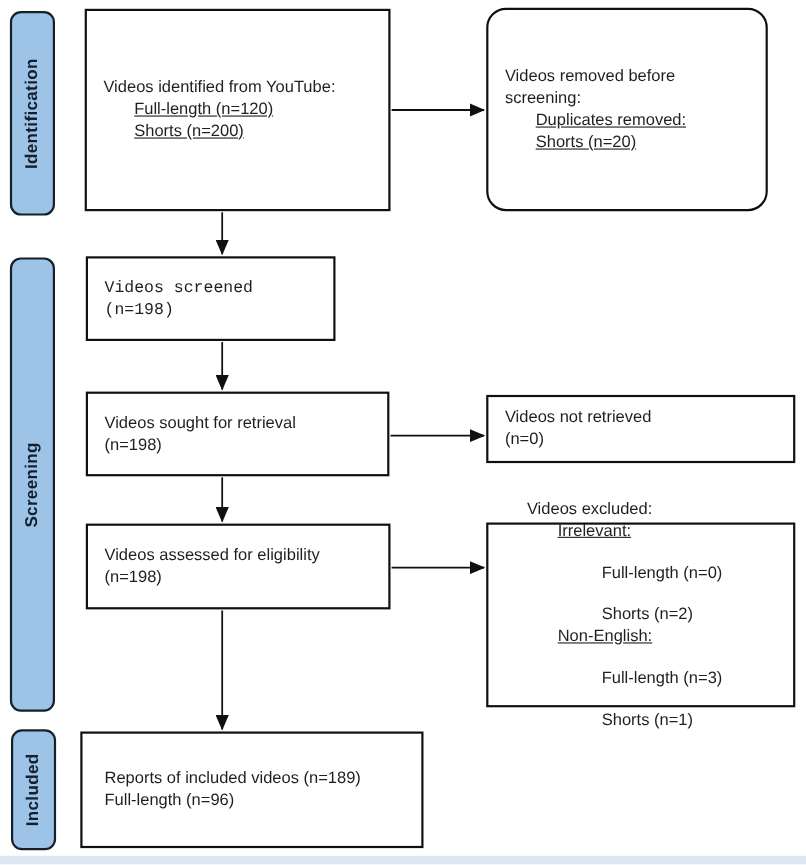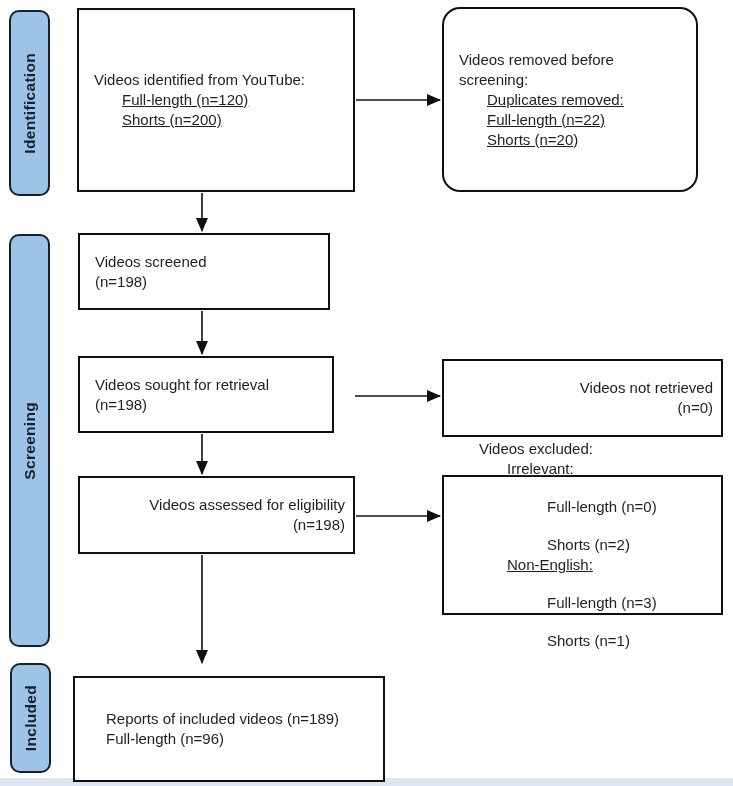--- a/index.html
+++ b/index.html
@@ -77,53 +77,52 @@
   <div class="box" style="left:77px;top:8px;width:278px;height:184px;">
     <div class="line">Videos identified from YouTube:</div>
     <div class="line i1">Full-length (n=120)</div>
     <div class="line i1">Shorts (n=200)</div>
   </div>
 
   <div class="box" style="left:442px;top:7px;width:256px;height:185px;border-radius:18px;">
     <div class="line">Videos removed before</div>
     <div class="line">screening:</div>
     <div class="line i1">Duplicates removed:</div>
-    <div class="line i1">Full-length (n=22)</div>
     <div class="line i1">Shorts (n=20)</div>
   </div>
 
-  <div class="box" style="left:78px;top:233px;width:252px;height:77px;">
+  <div class="box" style="left:78px;top:233px;width:227px;height:77px;font-family:Liberation Mono, monospace;">
     <div class="line">Videos screened</div>
     <div class="line">(n=198)</div>
   </div>
 
-  <div class="box" style="left:78px;top:356px;width:256px;height:77px;">
+  <div class="box" style="left:78px;top:356px;width:276px;height:77px;">
     <div class="line">Videos sought for retrieval</div>
     <div class="line">(n=198)</div>
   </div>
 
-  <div class="box" style="left:442px;top:359px;width:281px;height:78px;text-align:right;">
+  <div class="box" style="left:442px;top:359px;width:281px;height:62px;">
     <div class="line">Videos not retrieved</div>
     <div class="line">(n=0)</div>
   </div>
 
-  <div class="box" style="left:78px;top:476px;width:277px;height:78px;align-items:flex-end;">
+  <div class="box" style="left:78px;top:476px;width:277px;height:78px;">
     <div class="line">Videos assessed for eligibility</div>
     <div class="line">(n=198)</div>
   </div>
 
-  <div class="box" style="left:442px;top:475px;width:281px;height:140px;padding-left:35px;">
+  <div class="box" style="left:442px;top:475px;width:281px;height:168px;padding-left:35px;">
     <div class="line">Videos excluded:</div>
     <div class="line i1">Irrelevant:</div>
     <div class="line i2">Full-length (n=0)</div>
     <div class="line i2">Shorts (n=2)</div>
     <div class="line i1">Non-English:</div>
     <div class="line i2">Full-length (n=3)</div>
     <div class="line i2">Shorts (n=1)</div>
   </div>
 
-  <div class="box" style="left:73px;top:665px;width:312px;height:106px;padding-left:31px;margin-top:11px;">
+  <div class="box" style="left:73px;top:665px;width:312px;height:106px;padding-left:20px;">
     <div class="line">Reports of included videos (n=189)</div>
     <div class="line">Full-length (n=96)</div>
   </div>
 
   <div class="page-edge"></div>
 </div>
 
 </body></html>

